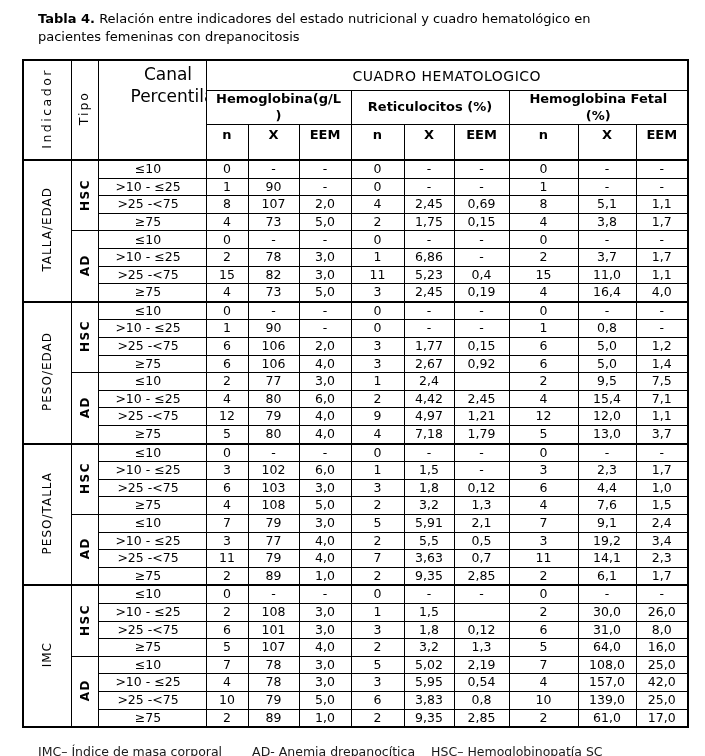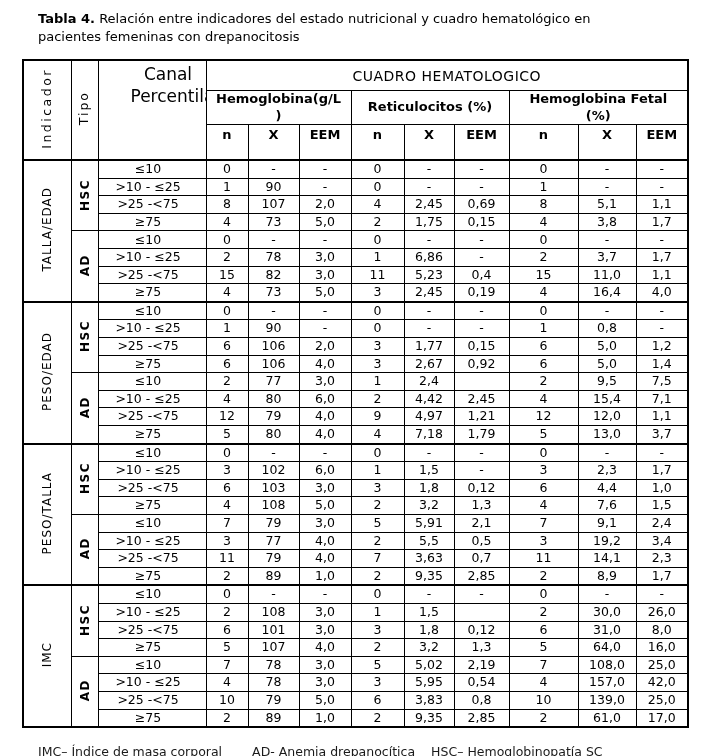--- a/index.html
+++ b/index.html
@@ -365,21 +365,21 @@
         </tr>
         <tr>
           <td class="canal">≥75</td>
           <td class="num">2</td>
           <td class="num">89</td>
           <td class="num">1,0</td>
           <td class="num">2</td>
           <td class="num">9,35</td>
           <td class="num">2,85</td>
           <td class="num">2</td>
-          <td class="num">8,9</td>
+          <td class="num">6,1</td>
           <td class="num">1,7</td>
         </tr>
         <tr>
           <td class="ind-cell sec-top" rowspan="8"><div class="vert ind-label">IMC</div></td>
           <td class="tipo-cell sec-top" rowspan="4"><div class="vert tipo-label">HSC</div></td>
           <td class="canal sec-top">≤10</td>
           <td class="num sec-top">0</td>
           <td class="num sec-top">-</td>
           <td class="num sec-top">-</td>
           <td class="num sec-top">0</td>

